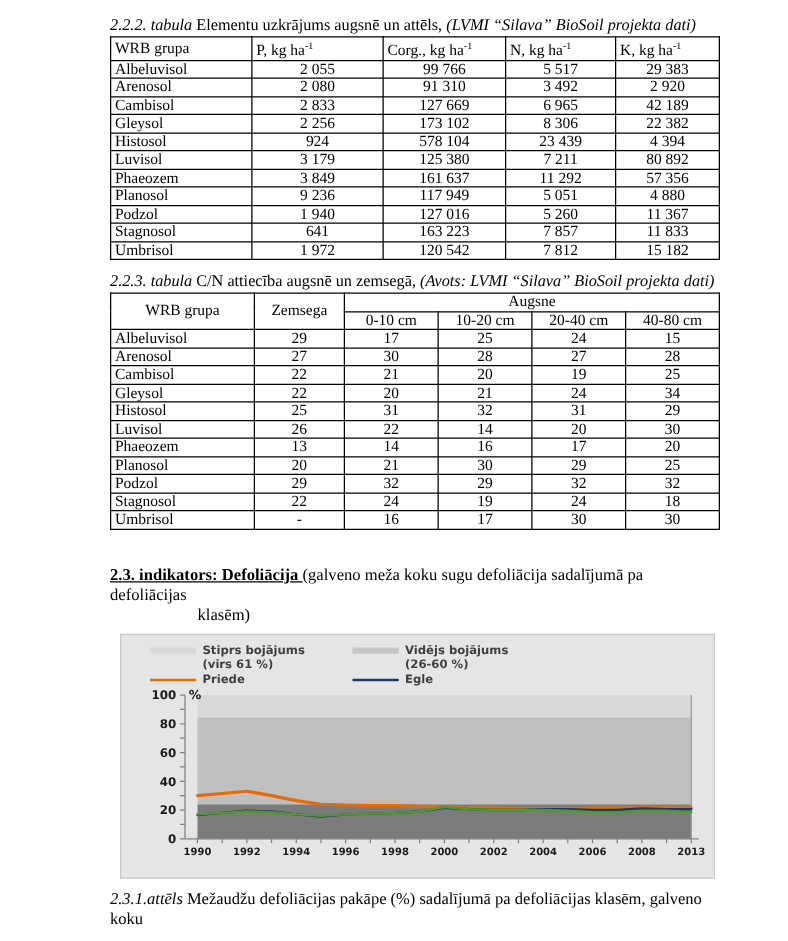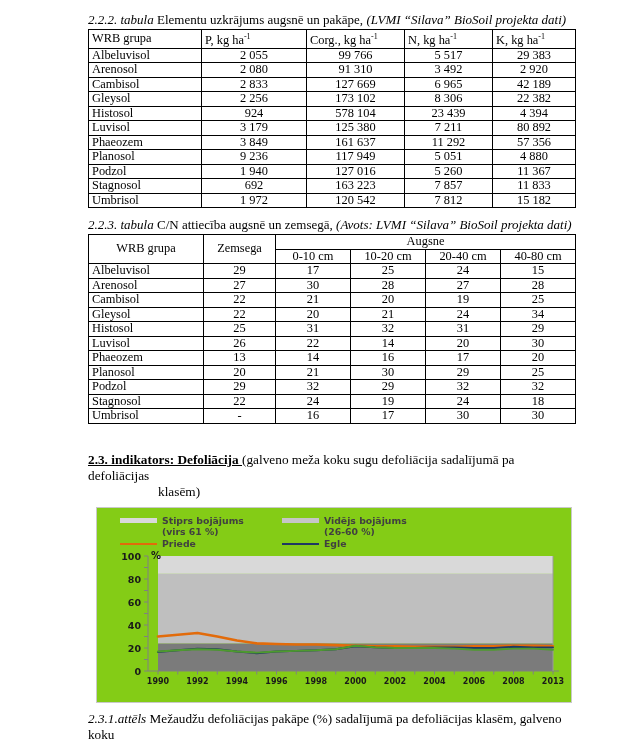--- a/index.html
+++ b/index.html
@@ -19,42 +19,42 @@
   sup{font-size:8px;}
 
   .t2 th{text-align:center;}
   .t2top{margin-top:9px;}
 
   .sec{margin:28px 0 0 0;font-size:13.3px;line-height:16px;}
   .bu{font-weight:bold;text-decoration:underline;}
   .indent2{padding-left:70px;}
 
   .chartbox{box-sizing:border-box;width:476px;height:196px;margin:7px 0 0 8px;
-            border:1px solid #c9c9c9;background:#84cc16;}
+            border:1px solid #c9c9c9;background:#e5e5e5;}
   .legend{display:flex;padding:7px 0 1px 23px;}
   .lcol{width:162px;}
   .lrow{display:flex;align-items:flex-start;}
   .sw-area{width:37px;height:5px;margin:3px 5px 0 0;flex:none;}
   .sw-line{width:37px;height:2.5px;margin:5px 5px 0 0;flex:none;}
   .ltxt{font-family:"DejaVu Sans",sans-serif;font-weight:bold;font-size:9.3px;
         line-height:11.5px;color:#404040;}
   svg{display:block;}
   .xlab{font-family:"DejaVu Sans",sans-serif;font-weight:bold;font-size:8px;fill:#1a1a1a;}
   .ylab{font-family:"DejaVu Sans",sans-serif;font-weight:bold;font-size:9.5px;fill:#1a1a1a;}
   .pct{font-family:"DejaVu Sans",sans-serif;font-weight:bold;font-size:10px;fill:#1a1a1a;}
 
   .cap{margin:8px 0 0 0;font-size:13.2px;line-height:16px;}
 </style>
 </head>
 <body>
 
 <div class="page">
   <div class="content">
 
-    <p class="tbl-title"><i>2.2.2. tabula</i><span> Elementu uzkrājums augsnē un pakāpe, </span><i>(LVMI “Silava” BioSoil projekta dati)</i></p>
+    <p class="tbl-title"><i>2.2.2. tabula</i><span> Elementu uzkrājums augsnē un attēls, </span><i>(LVMI “Silava” BioSoil projekta dati)</i></p>
 
     <table class="t1">
       <colgroup>
         <col style="width:113px">
           <col style="width:105px">
           <col style="width:98px">
           <col style="width:88px">
           <col style="width:83px">
       </colgroup>
       <thead>
@@ -125,21 +125,21 @@
           </tr>
           <tr>
             <td class="left">Podzol</td>
             <td>1 940</td>
             <td>127 016</td>
             <td>5 260</td>
             <td>11 367</td>
           </tr>
           <tr>
             <td class="left">Stagnosol</td>
-            <td>692</td>
+            <td>641</td>
             <td>163 223</td>
             <td>7 857</td>
             <td>11 833</td>
           </tr>
           <tr>
             <td class="left">Umbrisol</td>
             <td>1 972</td>
             <td>120 542</td>
             <td>7 812</td>
             <td>15 182</td>

